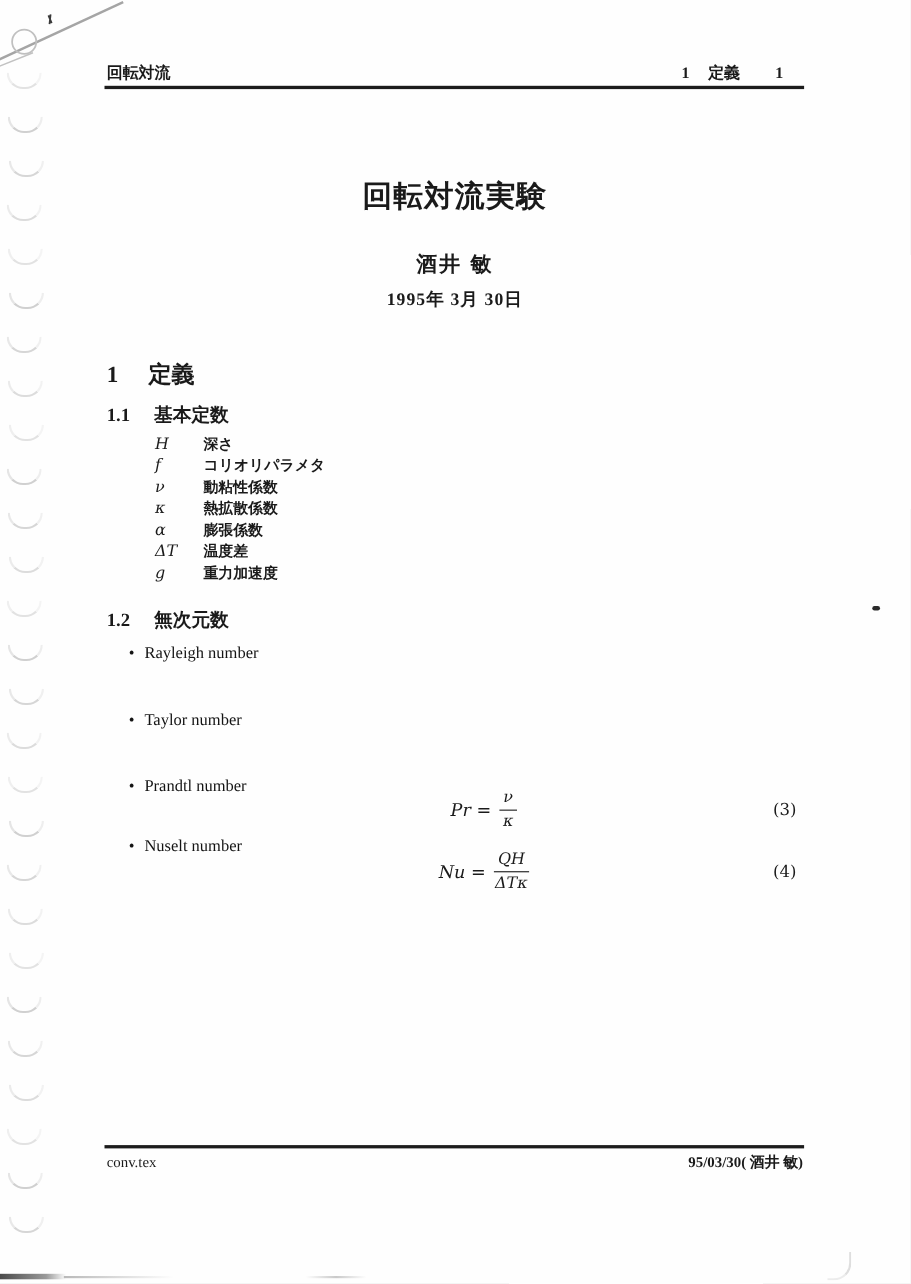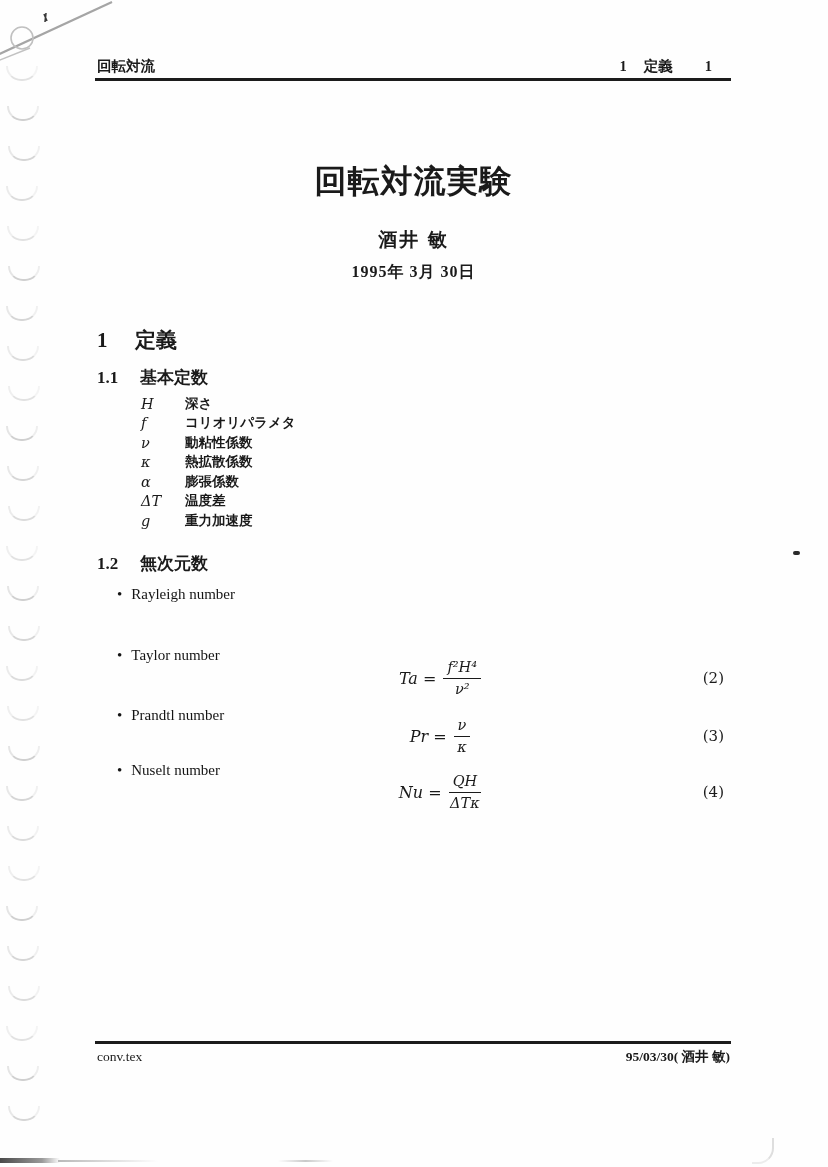--- a/index.html
+++ b/index.html
@@ -45,21 +45,21 @@
   .header-row {
     position:absolute; top:57px; left:97px; width:633px;
     display:flex; justify-content:space-between; align-items:baseline;
     font-size:14.5px;
   }
   .header-right { padding-right:18px; display:flex; gap:0; align-items:baseline; }
   .header-right .sec-no { font-family:"Liberation Serif",serif; font-weight:bold; margin-right:17px; }
   .header-right .pgno   { font-family:"Liberation Serif",serif; font-weight:bold; margin-left:32px; }
 
   .doc-title { position:absolute; top:160px; left:97px; width:633px; text-align:center;
-    font-size:32px; letter-spacing:1px; }
+    font-size:27px; letter-spacing:1px; }
   .doc-author { position:absolute; top:227px; left:97px; width:633px; text-align:center;
     font-size:19px; letter-spacing:2px; }
   .doc-date { position:absolute; top:262px; left:97px; width:633px; text-align:center;
     font-size:16px; font-family:"Liberation Serif",serif; font-weight:bold; letter-spacing:1px; }
 
   .sec-h1 { position:absolute; left:97px; font-size:21px; }
   .sec-h1 .no { font-family:"Liberation Serif",serif; font-weight:bold; display:inline-block; min-width:38px; }
   .sec-h2 { position:absolute; left:97px; font-size:17px; }
   .sec-h2 .no { font-family:"Liberation Serif",serif; font-weight:bold; display:inline-block; min-width:43px; }
 
@@ -193,28 +193,20 @@
 
   <div class="bullet-line" style="top:586px;">
     <span class="bullet-dot"></span>
     <span class="bullet-label">Rayleigh number</span>
   </div>
 
   <div class="bullet-line" style="top:647px;">
     <span class="bullet-dot"></span>
     <span class="bullet-label">Taylor number</span>
   </div>
-  <div class="eq-row" style="top:656px;">
-    <span class="eq-lhs">Ta =</span>
-    <span class="frac">
-      <span class="num">f²H⁴</span>
-      <span class="den">ν²</span>
-    </span>
-    <span class="eq-no">(2)</span>
-  </div>
 
   <div class="bullet-line" style="top:707px;">
     <span class="bullet-dot"></span>
     <span class="bullet-label">Prandtl number</span>
   </div>
   <div class="eq-row" style="top:714px;">
     <span class="eq-lhs">Pr =</span>
     <span class="frac">
       <span class="num">ν</span>
       <span class="den">κ</span>

